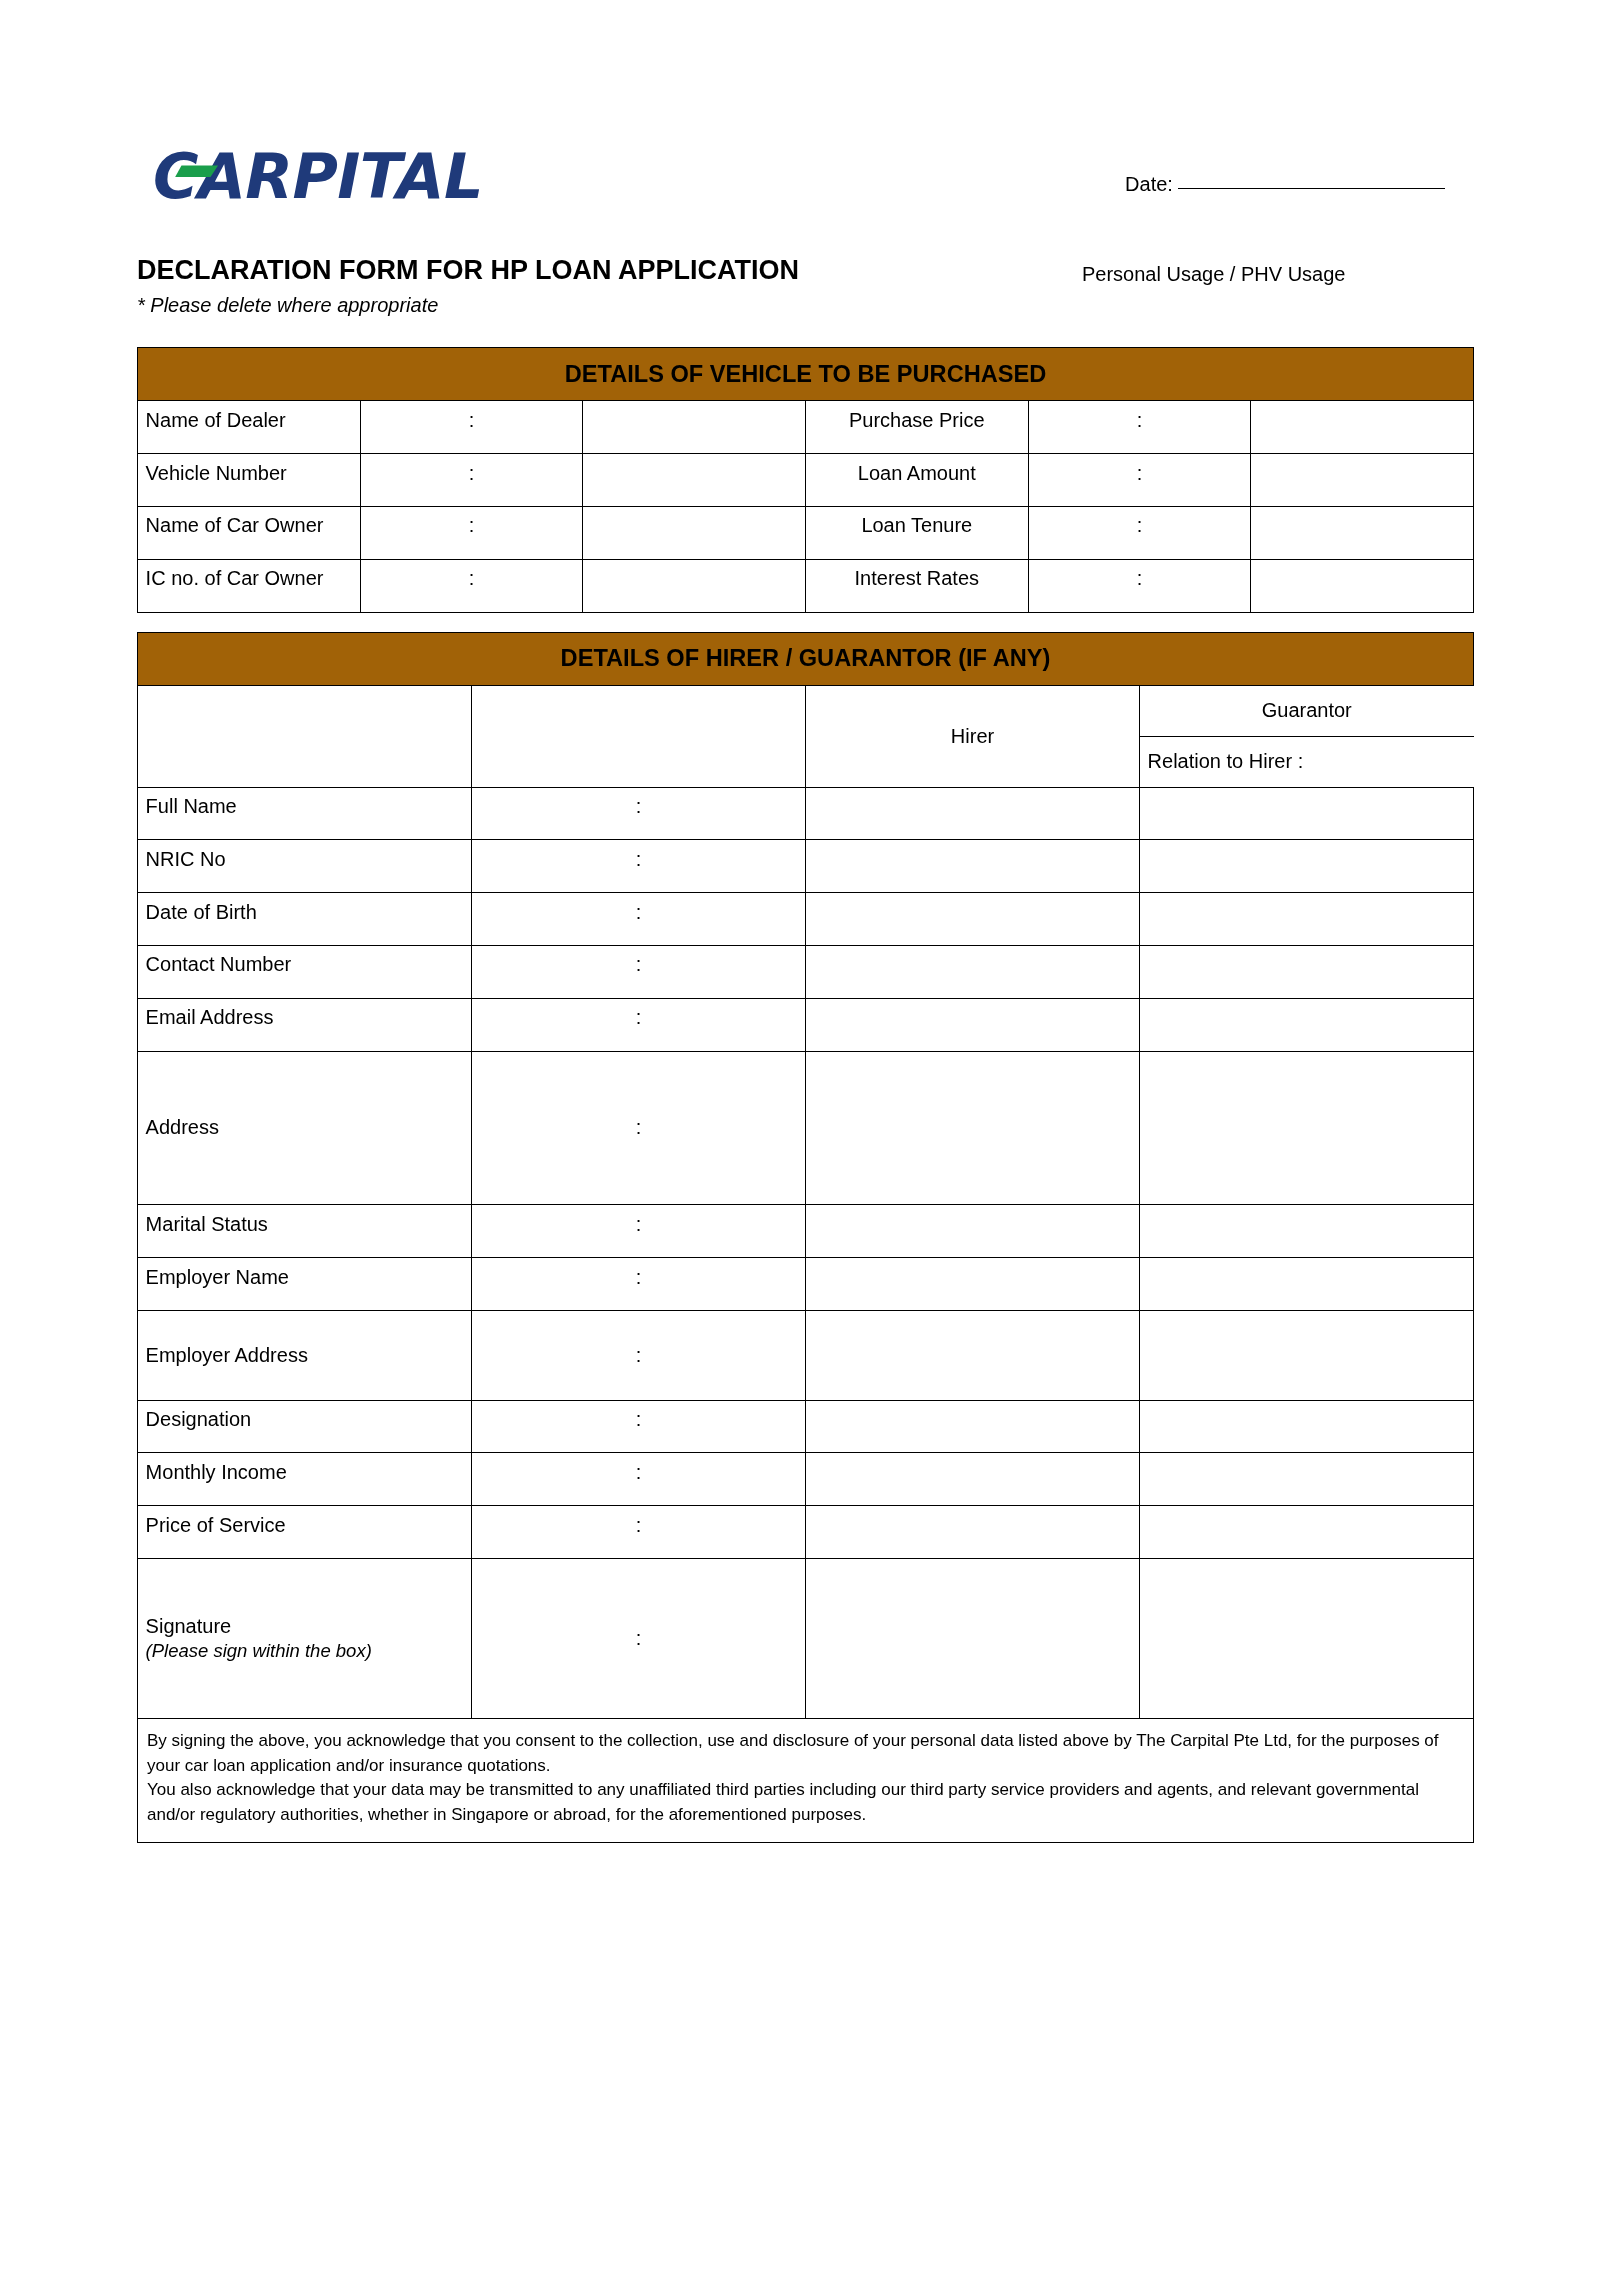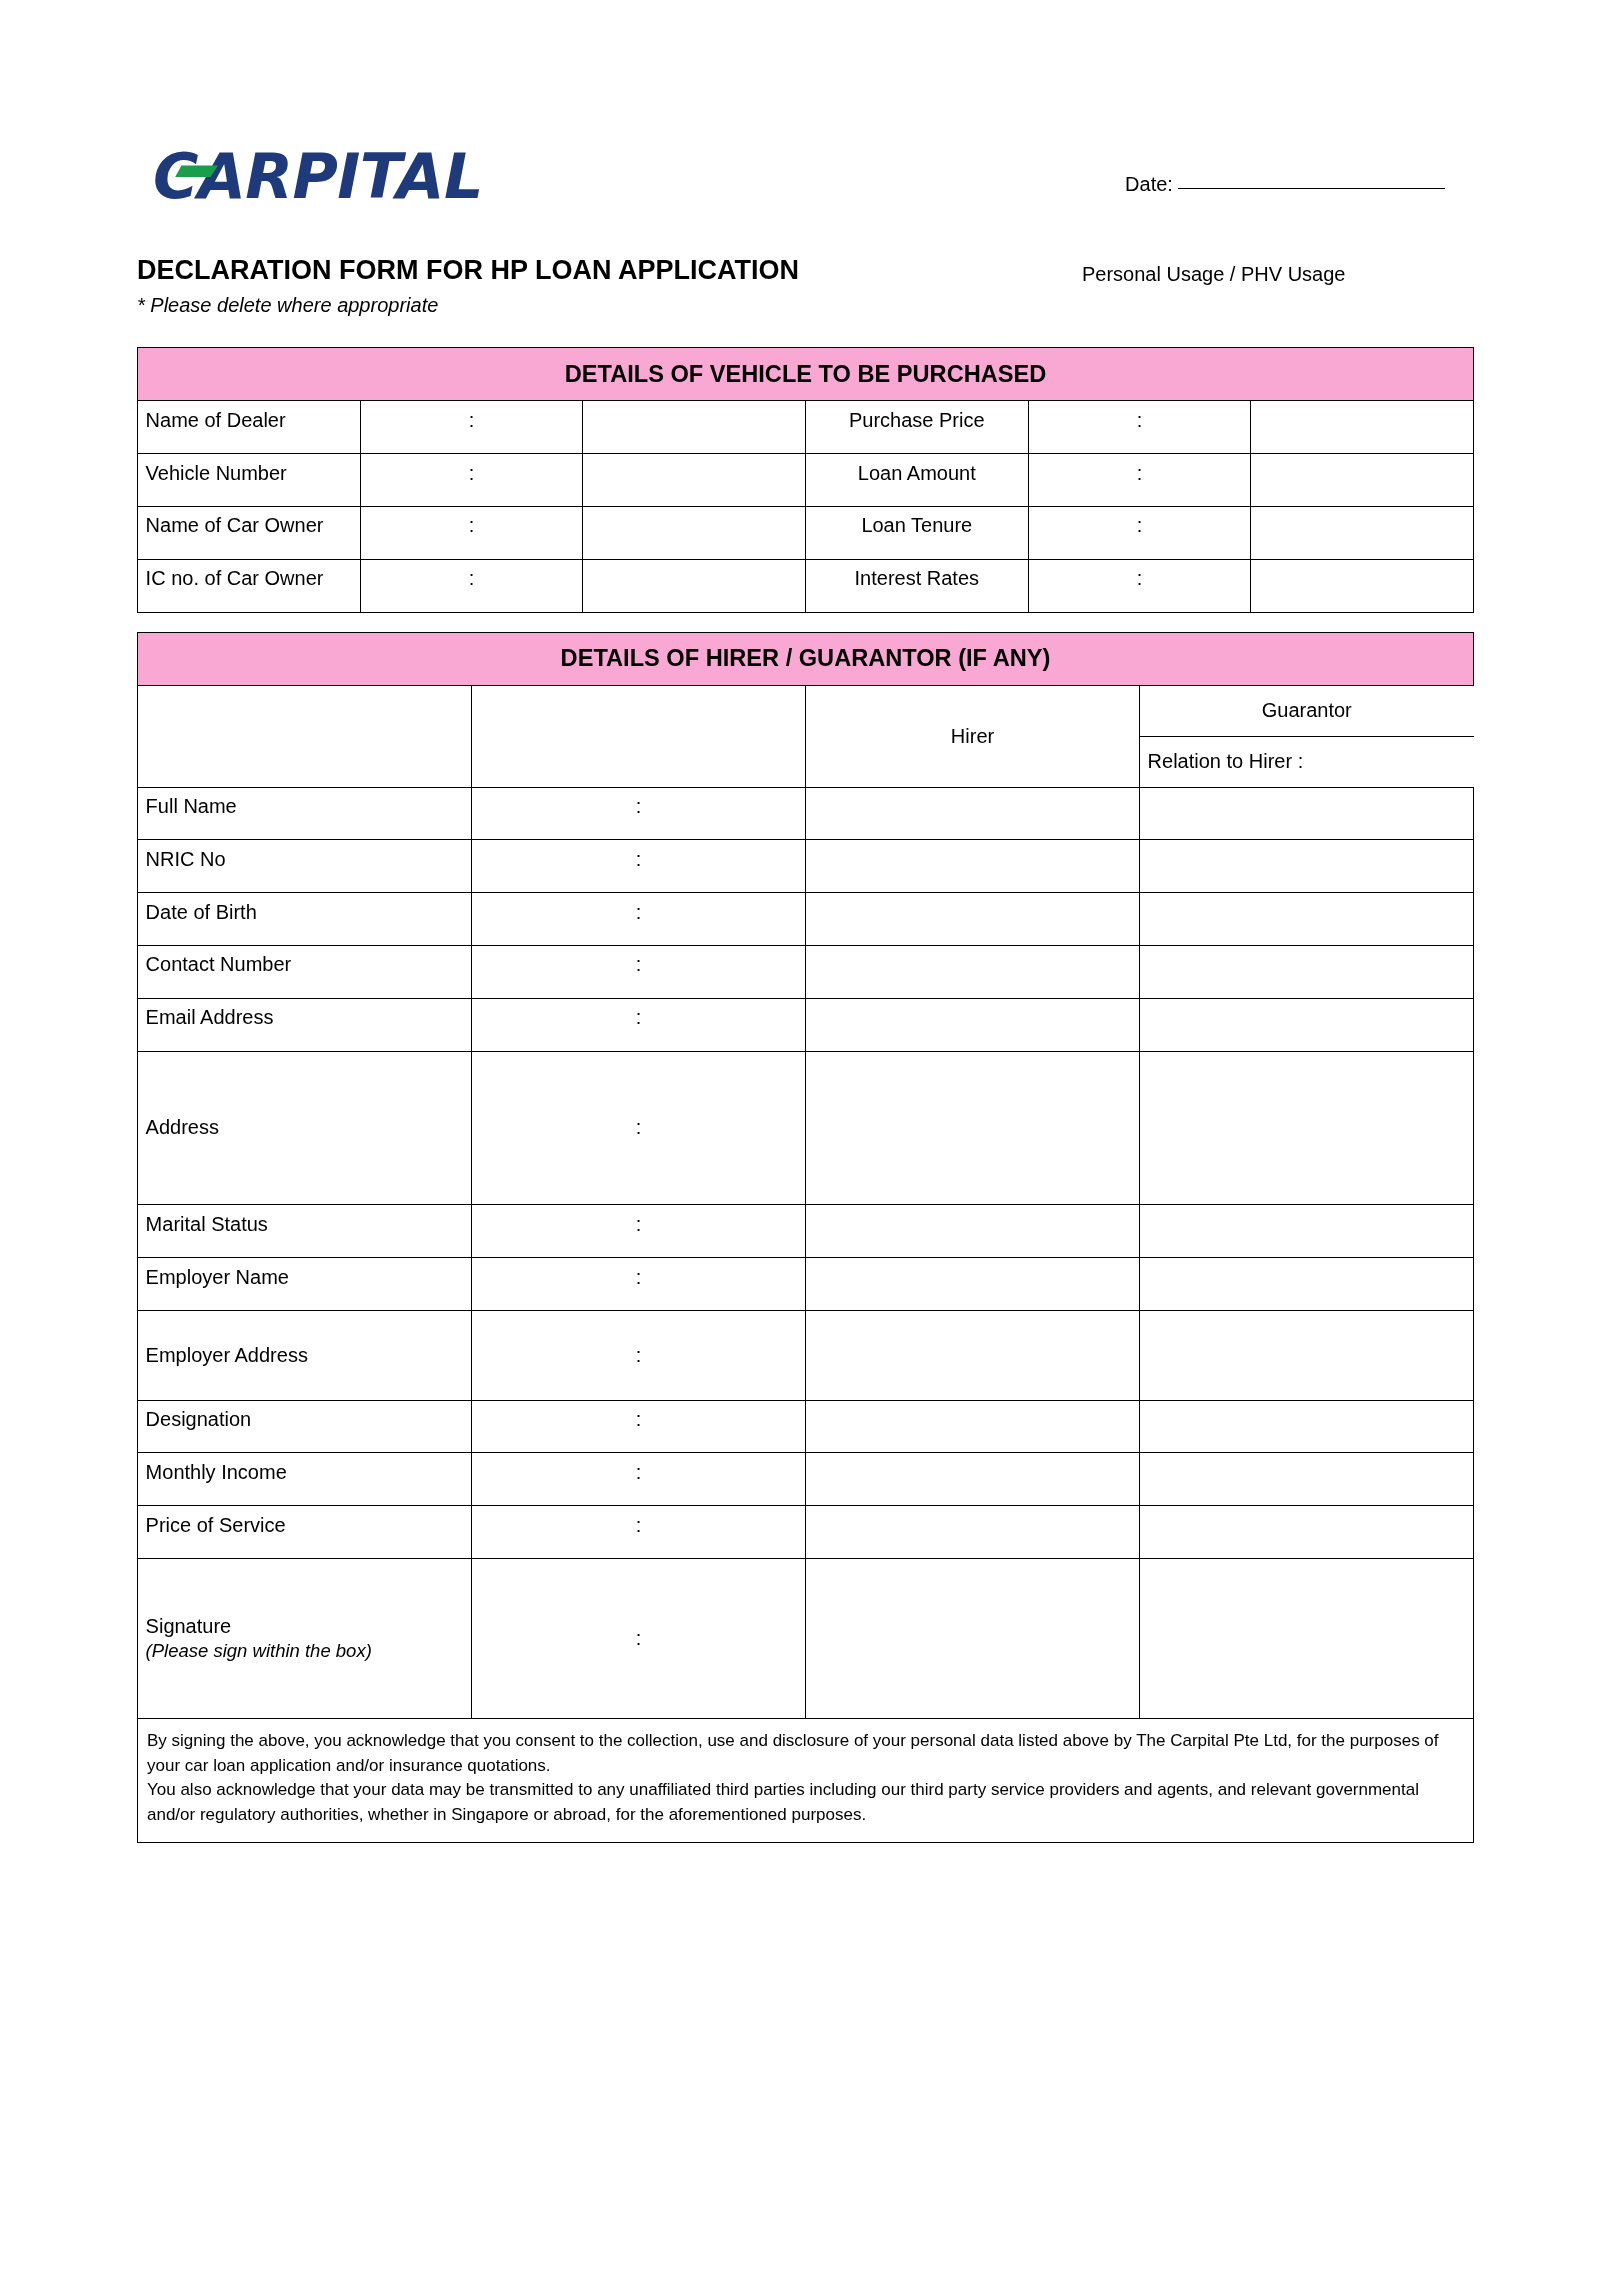--- a/index.html
+++ b/index.html
@@ -106,21 +106,21 @@
   td, th {
     border: 1.9px solid #000000;
     font-size: 20px;
     padding: 6.4px 7.6px;
     vertical-align: top;
     font-weight: normal;
     text-align: left;
     line-height: 1.25;
   }
   .section-head {
-    background: #f9a8d4;
+    background: #a16207;
     text-align: center;
     font-weight: bold;
     font-size: 23.6px;
     padding: 11.5px 0;
   }
   .lbl { height: 39px; }
   .colon { text-align: center; width: 36px; }
   .blank { }
 
   .spacer { height: 19px; }

